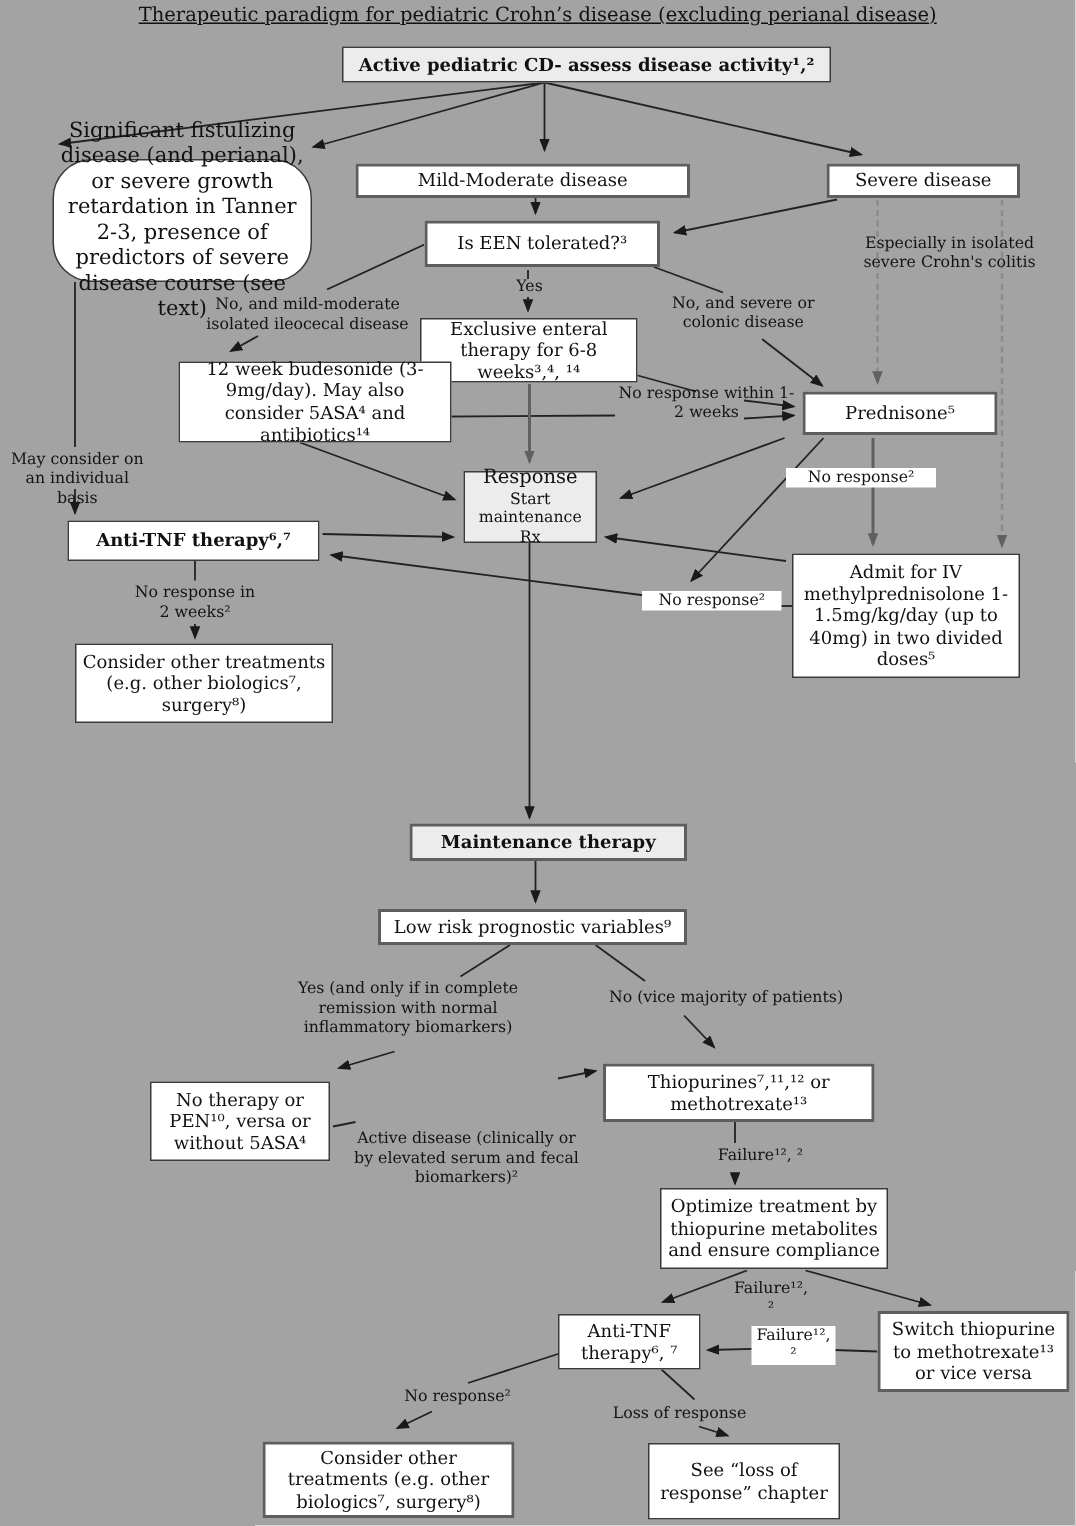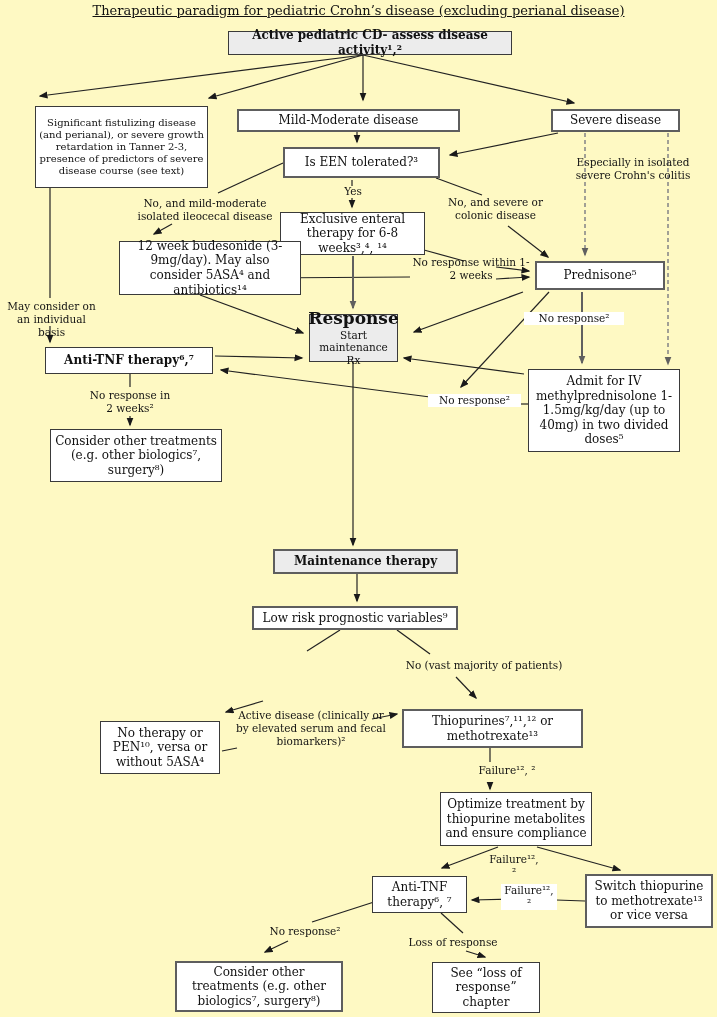--- a/index.html
+++ b/index.html
@@ -1,17 +1,17 @@
 <!DOCTYPE html>
 <html><head>
 <meta charset="utf-8">
 <style>
   html,body{margin:0;padding:0;background:#fff;}
   .stage{
-    position:relative;width:717px;height:1017px;background:#fef9c3;
+    position:relative;width:717px;height:1017px;background:#a3a3a3;
     font-family:"DejaVu Serif","Liberation Serif",serif;color:#111;
     overflow:hidden;
   }
   .title{
     position:absolute;left:0;top:3px;width:717px;text-align:center;
     font-size:13px;text-decoration:underline;
   }
   svg.wires{position:absolute;left:0;top:0;z-index:0;}
   .box{
     position:absolute;z-index:2;box-sizing:border-box;
@@ -19,21 +19,21 @@
     display:flex;align-items:center;justify-content:center;
     text-align:center;font-size:12px;line-height:1.22;padding:1px 3px;
   }
   .box.bold{font-weight:bold;}
   .box.gray{background:#ececec;}
   .box.thick{border-width:2px;border-color:#5e5e5e;}
   .lbl{
     position:absolute;z-index:1;text-align:center;
     font-size:10.5px;line-height:1.25;color:#131313;
   }
-  .rt{font-weight:bold;font-size:17px;line-height:1.15;}
+  .rt{font-weight:normal;font-size:13px;line-height:1.15;}
   .rs{font-size:10.5px;line-height:1.2;}
   .rbox{flex-direction:column;}
 </style>
 </head>
 <body>
 
 <div class="stage">
 
   <div class="title">Therapeutic paradigm for pediatric Crohn’s disease (excluding perianal disease)</div>
 
@@ -119,23 +119,23 @@
     <g stroke="#606060" stroke-width="2" fill="none">
       <line x1="353" y1="256" x2="353" y2="308" marker-end="url(#ag)"></line>
       <line x1="582" y1="292" x2="582" y2="363" marker-end="url(#ag)"></line>
     </g>
     <g stroke="#8a8a8a" stroke-width="1.6" fill="none" stroke-dasharray="4,3">
       <line x1="585" y1="133" x2="585" y2="255" marker-end="url(#ag)"></line>
       <line x1="668" y1="133" x2="668" y2="364" marker-end="url(#ag)"></line>
     </g>
   </svg>
 
-  <div class="box gray bold" style="left:228px;top:31px;width:284px;height:24px;">Active pediatric CD- assess disease activity¹,²</div>
+  <div class="box gray bold" style="left:228px;top:31px;width:326px;height:24px;">Active pediatric CD- assess disease activity¹,²</div>
 
-  <div class="box" style="left:35px;top:106px;width:173px;height:82px;font-size:10px;">Significant fistulizing disease (and perianal), or severe growth retardation in Tanner 2-3, presence of predictors of severe disease course (see text)</div>
+  <div class="box" style="left:35px;top:106px;width:173px;height:82px;font-size:14px;border-radius:26px;">Significant fistulizing disease (and perianal), or severe growth retardation in Tanner 2-3, presence of predictors of severe disease course (see text)</div>
 
   <div class="box thick" style="left:237px;top:109px;width:223px;height:23px;">Mild-Moderate disease</div>
 
   <div class="box thick" style="left:551px;top:109px;width:129px;height:23px;">Severe disease</div>
 
   <div class="box thick" style="left:283px;top:147px;width:157px;height:31px;">Is EEN tolerated?³</div>
 
   <div class="box" style="left:280px;top:212px;width:145px;height:43px;">Exclusive enteral therapy for 6-8 weeks³,⁴, ¹⁴</div>
 
   <div class="box" style="left:75px;top:241px;width:182px;height:54px;margin-left:44px;">12 week budesonide (3-9mg/day). May also consider 5ASA⁴ and antibiotics¹⁴</div>
@@ -162,32 +162,33 @@
   <div class="box thick" style="left:402px;top:709px;width:181px;height:39px;">Thiopurines⁷,¹¹,¹² or methotrexate¹³</div>
 
   <div class="box" style="left:372px;top:876px;width:95px;height:37px;">Anti-TNF therapy⁶, ⁷</div>
 
   <div class="box" style="left:440px;top:792px;width:152px;height:54px;">Optimize treatment by thiopurine metabolites and ensure compliance</div>
 
   <div class="box thick" style="left:585px;top:874px;width:128px;height:54px;">Switch thiopurine to methotrexate¹³ or vice versa</div>
 
   <div class="box thick" style="left:175px;top:961px;width:168px;height:51px;">Consider other treatments (e.g. other biologics⁷, surgery⁸)</div>
 
-  <div class="box" style="left:432px;top:962px;width:108px;height:51px;">See “loss of response” chapter</div>
+  <div class="box" style="left:432px;top:962px;width:128px;height:51px;">See “loss of response” chapter</div>
 
   <div class="lbl" style="left:125px;top:197px;width:160px;">No, and mild-moderate isolated ileocecal disease</div>
   <div class="lbl" style="left:338px;top:185px;width:30px;">Yes</div>
   <div class="lbl" style="left:438px;top:196px;width:115px;">No, and severe or colonic disease</div>
   <div class="lbl" style="left:563px;top:156px;width:140px;">Especially in isolated severe Crohn's colitis</div>
   <div class="lbl" style="left:412px;top:256px;width:118px;">No response within 1-2 weeks</div>
   <div class="lbl" style="left:3px;top:300px;width:97px;">May consider on an individual basis</div>
   <div class="lbl" style="left:524px;top:312px;width:100px;background:#fff;">No response²</div>
   <div class="lbl" style="left:85px;top:389px;width:90px;">No response in 2 weeks²</div>
   <div class="lbl" style="left:428px;top:394px;width:93px;background:#fff;">No response²</div>
-  <div class="lbl" style="left:405px;top:659px;width:158px;">No (vast majority of patients)</div>
-  <div class="lbl" style="left:235px;top:709px;width:152px;">Active disease (clinically or by elevated serum and fecal biomarkers)²</div>
+  <div class="lbl" style="left:183px;top:653px;width:178px;">Yes (and only if in complete remission with normal inflammatory biomarkers)</div>
+  <div class="lbl" style="left:405px;top:659px;width:158px;">No (vice majority of patients)</div>
+  <div class="lbl" style="left:235px;top:753px;width:152px;">Active disease (clinically or by elevated serum and fecal biomarkers)²</div>
   <div class="lbl" style="left:478px;top:764px;width:58px;">Failure¹², ²</div>
   <div class="lbl" style="left:486px;top:853px;width:56px;">Failure¹², ²</div>
   <div class="lbl" style="left:501px;top:884px;width:56px;background:#fff;">Failure¹², ²</div>
   <div class="lbl" style="left:261px;top:925px;width:88px;">No response²</div>
   <div class="lbl" style="left:407px;top:936px;width:92px;">Loss of response</div>
 
 </div>
 
 </body></html>

